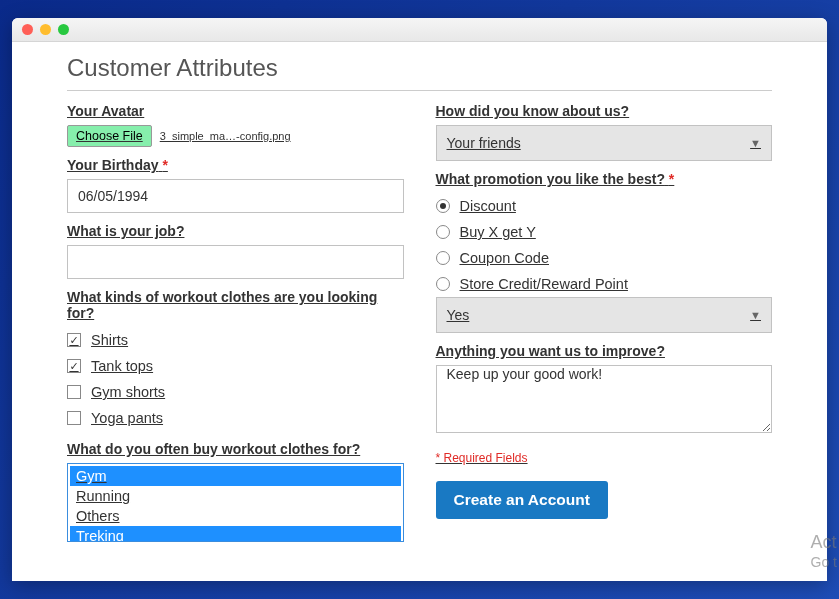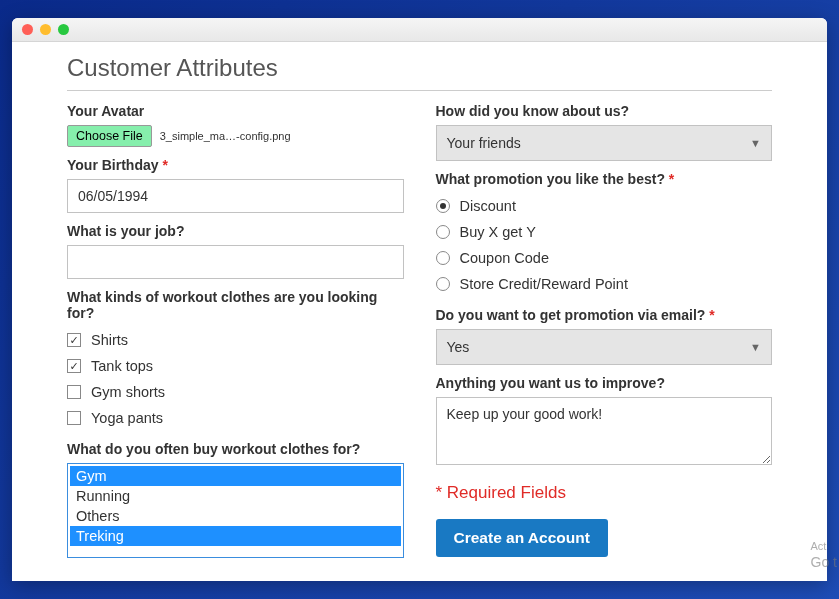--- a/index.html
+++ b/index.html
@@ -43,20 +43,21 @@
       font-size: 24px;
       font-weight: 300;
       color: #555;
       padding-bottom: 8px;
       border-bottom: 1px solid #ccc;
       margin-bottom: 12px;
     }
     .cols {
       display: flex;
       gap: 32px;
+      text-decoration: underline;
     }
     .col { flex: 1; }
     .label {
       font-weight: 700;
       font-size: 14px;
       color: #333;
       margin-bottom: 6px;
       margin-top: 10px;
     }
     .label:first-child { margin-top: 0; }
@@ -86,21 +87,21 @@
       padding: 8px 10px;
       height: 36px;
       display: flex;
       align-items: center;
       justify-content: space-between;
       cursor: pointer;
       background: #e5e5e5;
     }
     .chev { font-size: 11px; color: #666; }
     textarea {
-      padding: 8px 10px;
+      padding: 0 10px;
       height: 68px;
       resize: both;
     }
     .opts { margin-top: 4px; }
     .opt {
       display: flex;
       align-items: center;
       gap: 10px;
       padding: 5px 0;
       font-size: 14.5px;
@@ -124,37 +125,37 @@
       line-height: 1;
     }
     .rb.checked::after {
       content: "";
       width: 6px;
       height: 6px;
       background: #333;
       border-radius: 50%;
     }
     .multiselect {
-      height: 95px;
+      height: 79px;
       overflow-y: auto;
       padding: 2px;
       border: 1.5px solid #3a8dde;
     }
     .ms-opt {
       padding: 2px 6px;
       font-size: 14.5px;
       cursor: pointer;
     }
     .ms-opt.sel {
       background: #1e90ff;
       color: #fff;
     }
     .required-note {
       color: #e02b27;
-      font-size: 17px;
+      font-size: 12px;
       margin-top: 14px;
     }
     .submit {
       display: inline-block;
       background: #1979c3;
       color: #fff;
       font-size: 15.5px;
       font-weight: 600;
       padding: 10px 18px;
       border: none;
@@ -164,21 +165,21 @@
     }
     .watermark {
       position: fixed;
       right: 2px;
       bottom: 28px;
       color: rgba(120,120,120,0.6);
       font-size: 14px;
       line-height: 1.25;
       pointer-events: none;
     }
-    .watermark .l1 { font-size: 11px; }
+    .watermark .l1 { font-size: 18px; }
   </style>
 </head>
 <body>
 
 <div class="window">
   <div class="titlebar">
     <div class="dot r"></div>
     <div class="dot y"></div>
     <div class="dot g"></div>
   </div>
@@ -254,24 +255,20 @@
           <div class="opt">
             <span class="rb"></span>
             <span>Coupon Code</span>
           </div>
           <div class="opt">
             <span class="rb"></span>
             <span>Store Credit/Reward Point</span>
           </div>
         </div>
 
-        <div class="label">
-          <span>Do you want to get promotion  via email?</span>
-          <span class="req">*</span>
-        </div>
         <div class="select">
           <span>Yes</span>
           <span class="chev">▼</span>
         </div>
 
         <div class="label">Anything you want us to improve?</div>
         <textarea style="">Keep up your good work!</textarea>
 
         <div class="required-note">* Required Fields</div>
 

